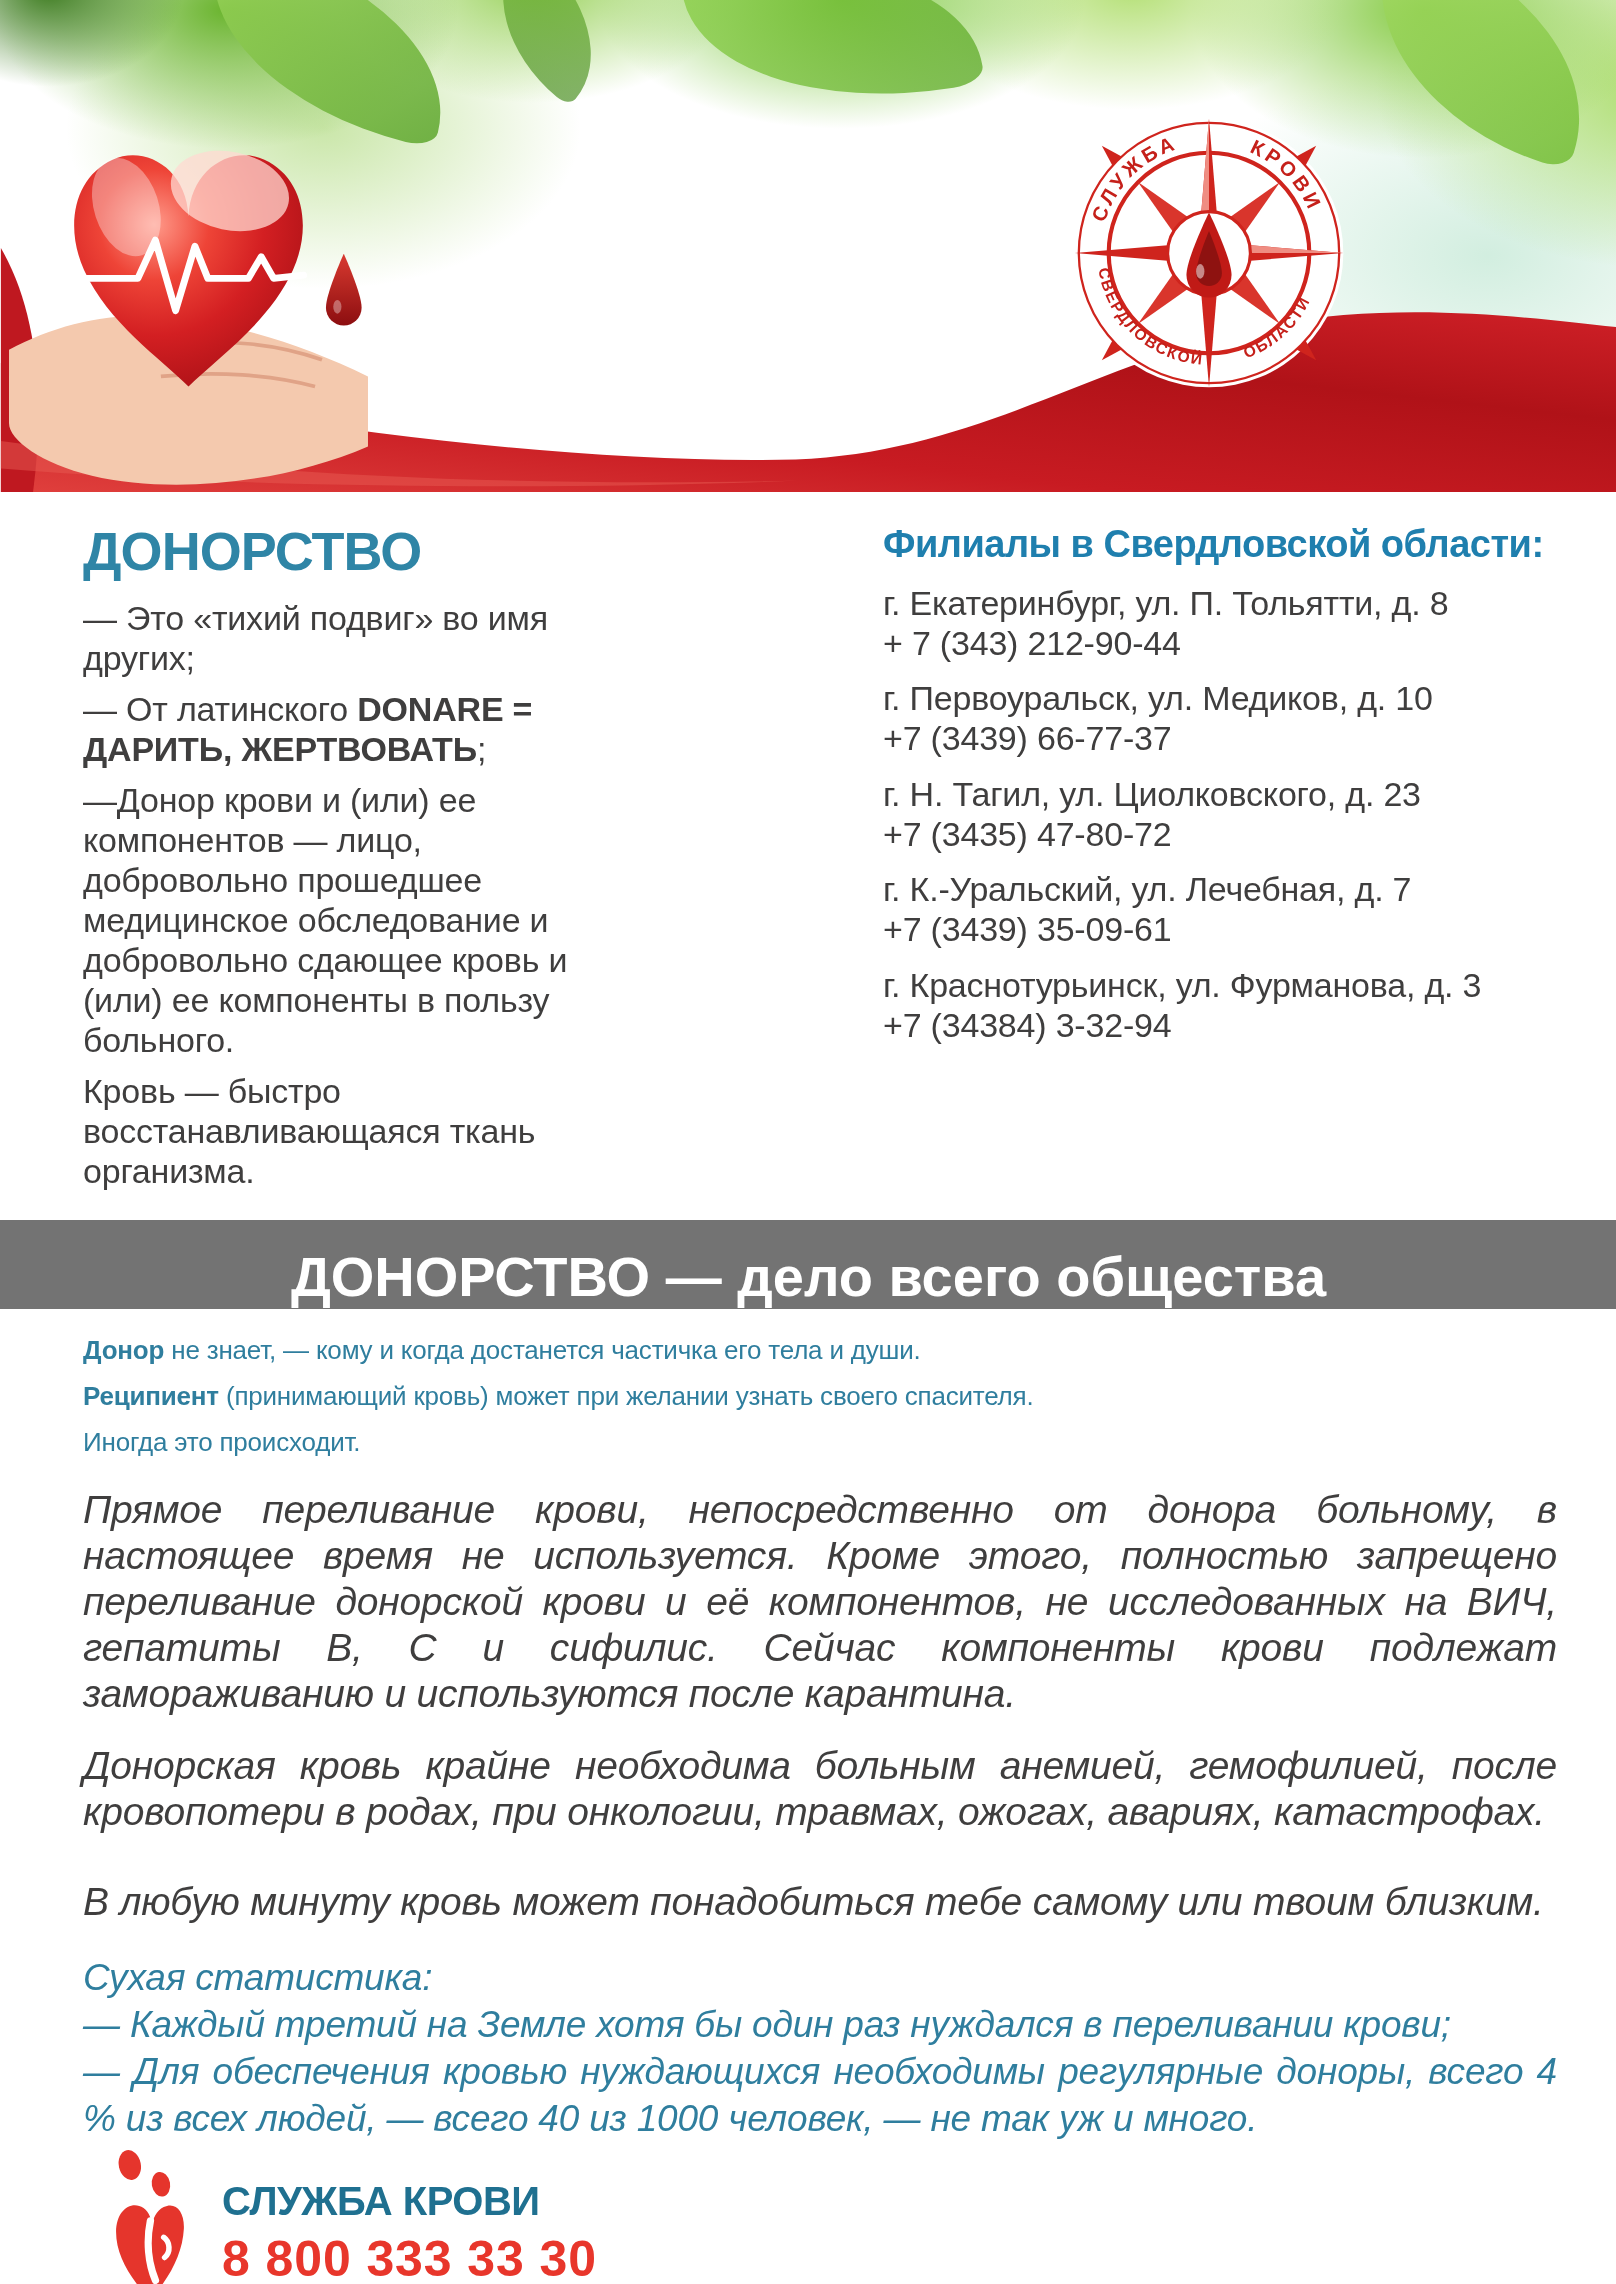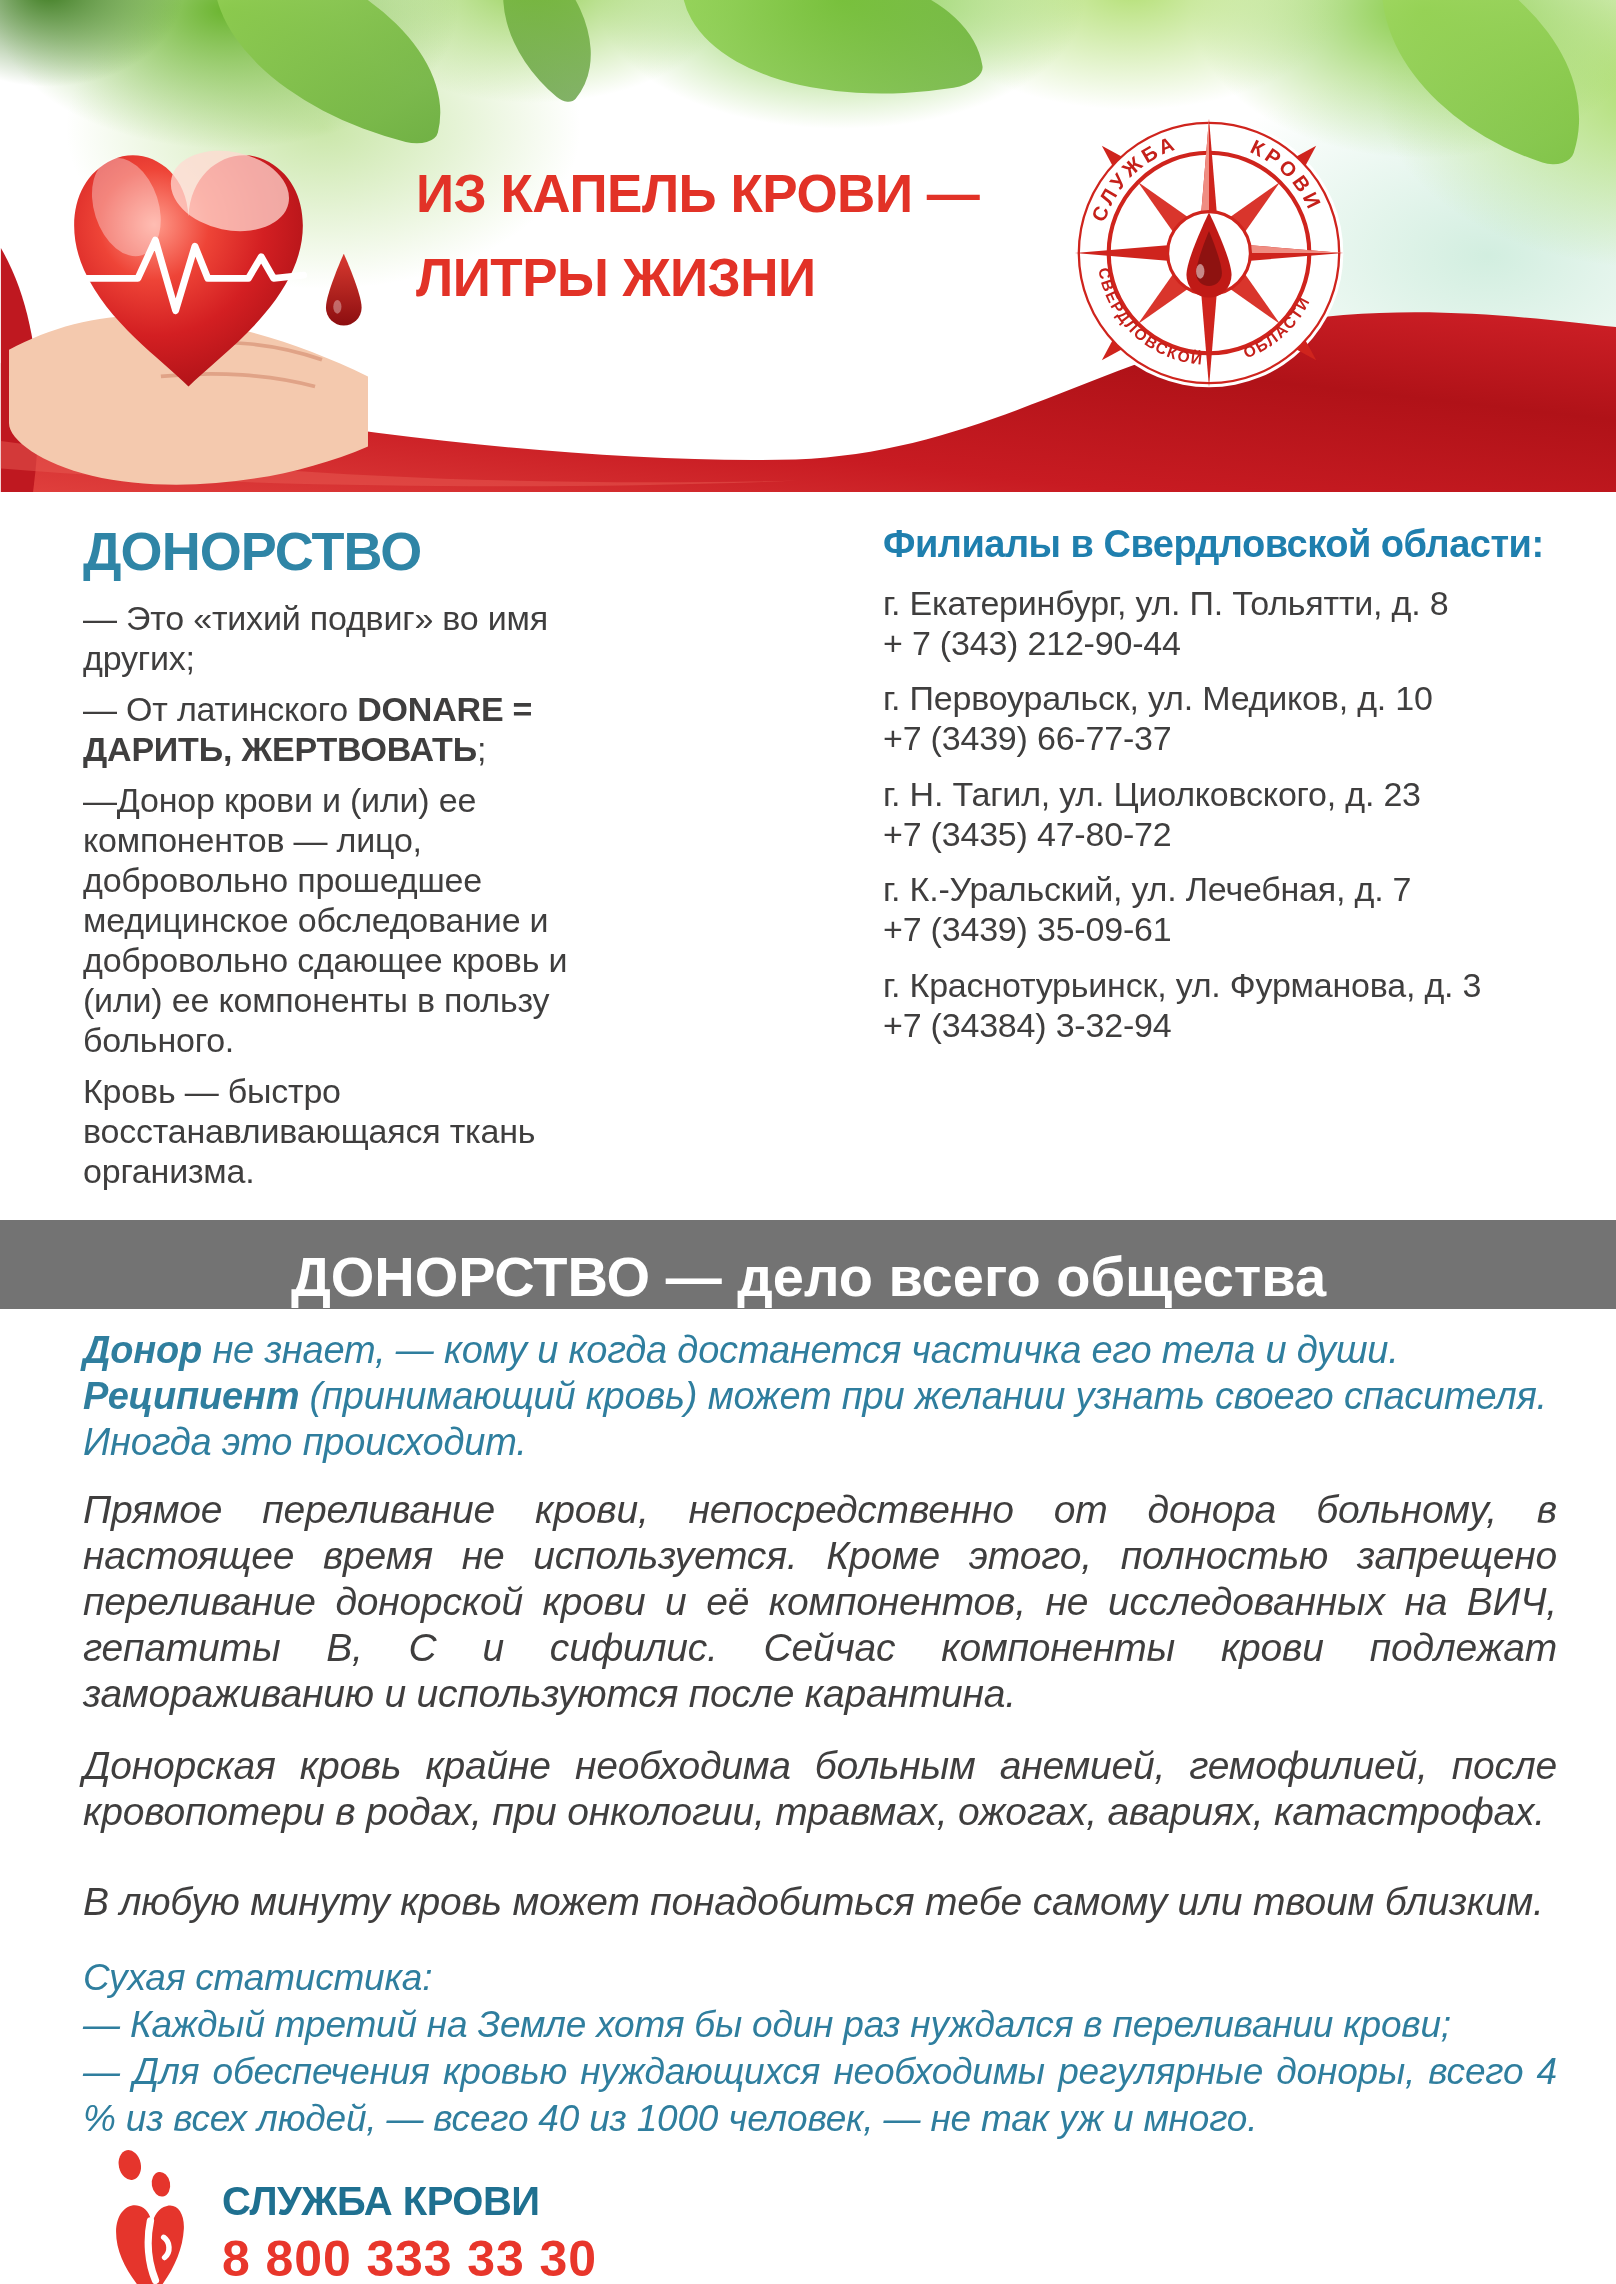--- a/index.html
+++ b/index.html
@@ -39,21 +39,21 @@
   .col-left{width:543px;flex:0 0 auto;}
   .col-right{width:690px;flex:0 0 auto;}
   .col-left h2{margin:28px 0 15px 0;font-size:54px;line-height:63px;color:#2f85a6;letter-spacing:-0.9px;}
   .col-left p{margin:0 0 11px 0;font-size:34px;line-height:40px;}
   .col-right h3{margin:29px 0 15.6px 0;font-size:38px;line-height:46px;color:#1f7fae;letter-spacing:-0.5px;}
   .branch{margin:0 0 15.6px 0;font-size:34px;line-height:40px;}
   
   .banner{margin-top:18px;height:89px;background:#737373;display:flex;align-items:flex-end;justify-content:center;}
   .banner span{color:#ffffff;font-size:56px;font-weight:bold;letter-spacing:0;}
   
-  .intro{margin:18.4px 60px 0 83px;font-style:italic;color:#2f7e9e;font-size:38px;line-height:46px;}
+  .intro{margin:18.4px 60px 0 83px;color:#2f7e9e;font-size:26px;line-height:46px;}
   .intro p{margin:0;}
   .bodytext{margin:22px 60px 0 83px;font-size:39px;line-height:46px;font-style:italic;}
   .just{text-align:justify;}
   .p2{margin-top:26px;}
   .p3{margin-top:44px;}
   .stats{margin:29px 60px 0 83px;font-style:italic;color:#2f7e9e;font-size:37px;line-height:47px;}
   .stats p{margin:0;}
   
   .footer{display:flex;align-items:flex-start;gap:29px;padding-left:106px;margin-top:4.6px;}
   .footer-text{padding-top:32px;}
@@ -110,24 +110,20 @@
       <defs>
         <linearGradient id="dg" x1="0" y1="0" x2="0" y2="1">
           <stop offset="0" stop-color="#d93a30"></stop>
           <stop offset="1" stop-color="#8c0e10"></stop>
         </linearGradient>
       </defs>
       <path d="M47,6 C47,6 8,92 8,124 a39,39 0 0 0 78,0 C86,92 47,6 47,6 Z" fill="url(#dg)"></path>
       <ellipse cx="33" cy="122" rx="9" ry="15" fill="#ffffff" opacity="0.35"></ellipse>
     </svg>
 
-    <div class="title">
-      <span>ИЗ КАПЕЛЬ КРОВИ —</span>
-      <span>ЛИТРЫ ЖИЗНИ</span>
-    </div>
 
     <svg class="compass" width="276" height="276" viewBox="0 0 600 600">
       <circle cx="300" cy="300" r="292" fill="#ffffff"></circle>
       <circle cx="300" cy="300" r="283" fill="none" stroke="#cf241d" stroke-width="5"></circle>
       <circle cx="300" cy="300" r="218" fill="none" stroke="#cf241d" stroke-width="9"></circle>
       <polygon points="533,67 510,110 490,90" fill="#cf241d"></polygon>
       <polygon points="67,67 90,110 110,90" fill="#cf241d"></polygon>
       <polygon points="533,533 510,490 490,510" fill="#cf241d"></polygon>
       <polygon points="67,533 90,490 110,510" fill="#cf241d"></polygon>
       <polygon points="300,8 321,262 300,300 279,262" fill="#cf241d"></polygon>

